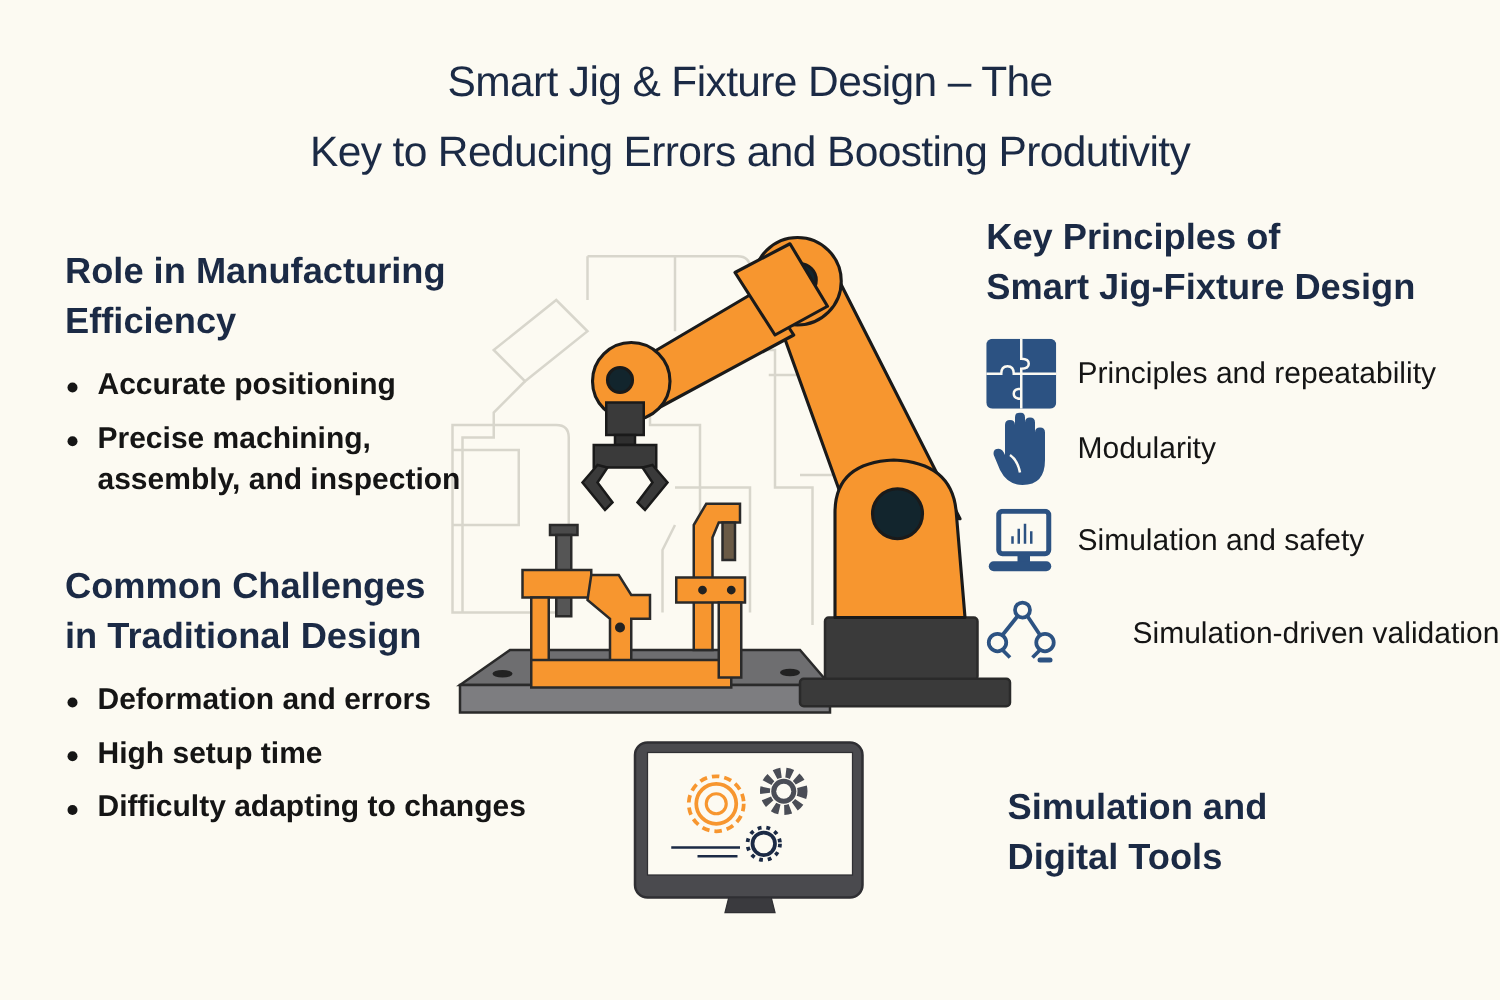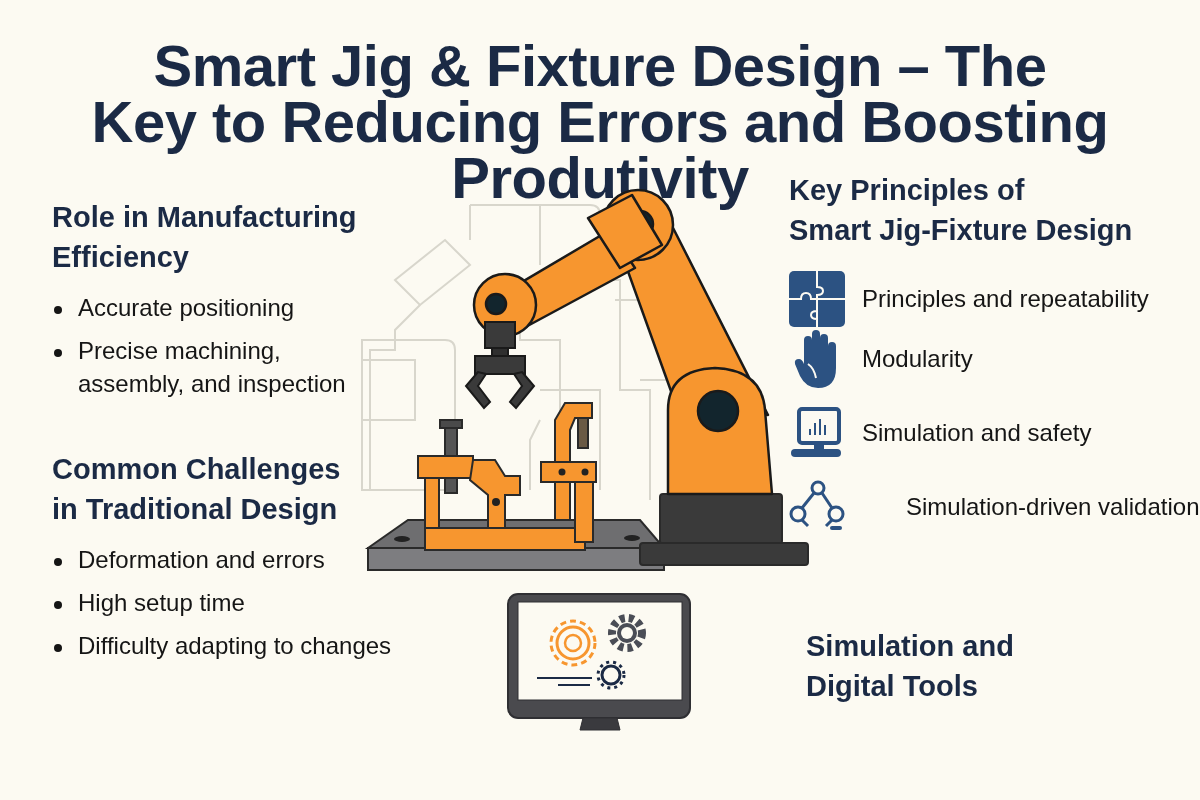--- a/index.html
+++ b/index.html
@@ -5,31 +5,31 @@
   * { margin: 0; padding: 0; box-sizing: border-box; }
   html, body { width: 1200px; height: 800px; overflow: hidden; }
   body {
     background: #fcfaf2;
     font-family: "Liberation Sans", sans-serif;
     color: #111;
     position: relative;
   }
   .title {
     position: absolute; left: 0; top: 38px; width: 1200px;
-    text-align: center; color: #1b2a45; font-weight: bold;
-    font-size: 58px; line-height: 56px; letter-spacing: -0.5px;
+    text-align: center; color: #1b2a45; font-weight: normal;
+    font-size: 34px; line-height: 56px; letter-spacing: -0.5px;
   }
   .title .l2 { display: block; }
   .heading {
     position: absolute; color: #1b2a45; font-weight: bold;
     font-size: 29px; line-height: 40px;
   }
   .heading span { display: block; }
   ul.bullets { position: absolute; list-style: none; font-size: 24px; line-height: 33px; color: #151515; }
-  ul.bullets li { position: relative; padding-left: 26px; margin-bottom: 10px; }
+  ul.bullets li { position: relative; padding-left: 26px; margin-bottom: 10px; font-weight: bold; }
   ul.bullets li::before {
     content: ""; position: absolute; left: 2px; top: 15px; width: 8px; height: 8px;
     border-radius: 50%; background: #151515;
   }
   .principle {
     position: absolute; left: 788px; display: flex; align-items: center;
   }
   .principle .icon { width: 58px; height: 58px; margin-right: 16px; display: flex; align-items: center; justify-content: center; }
   .principle .label { font-size: 24px; color: #151515; white-space: nowrap; }
   svg { display: block; }

